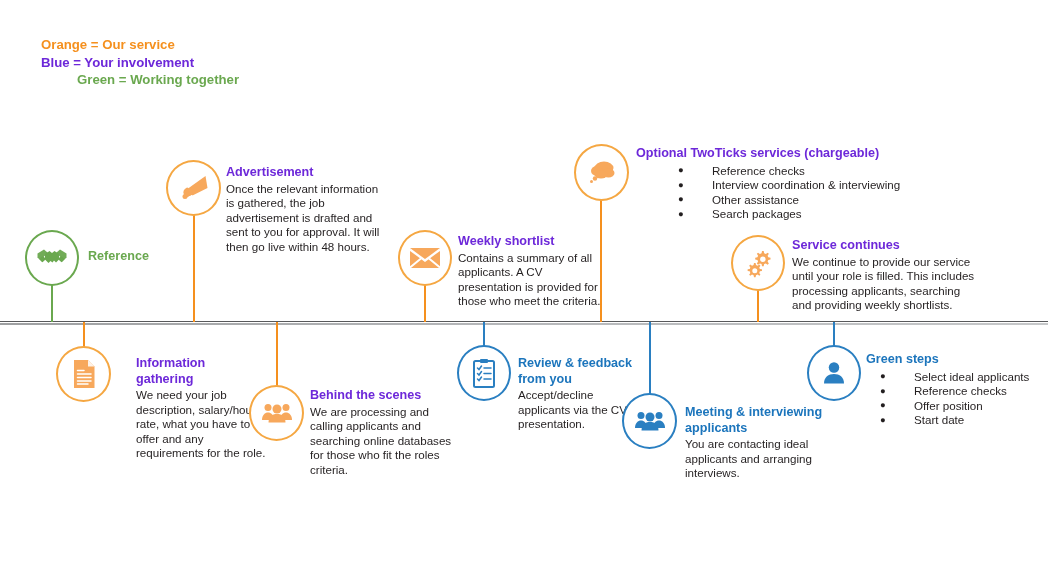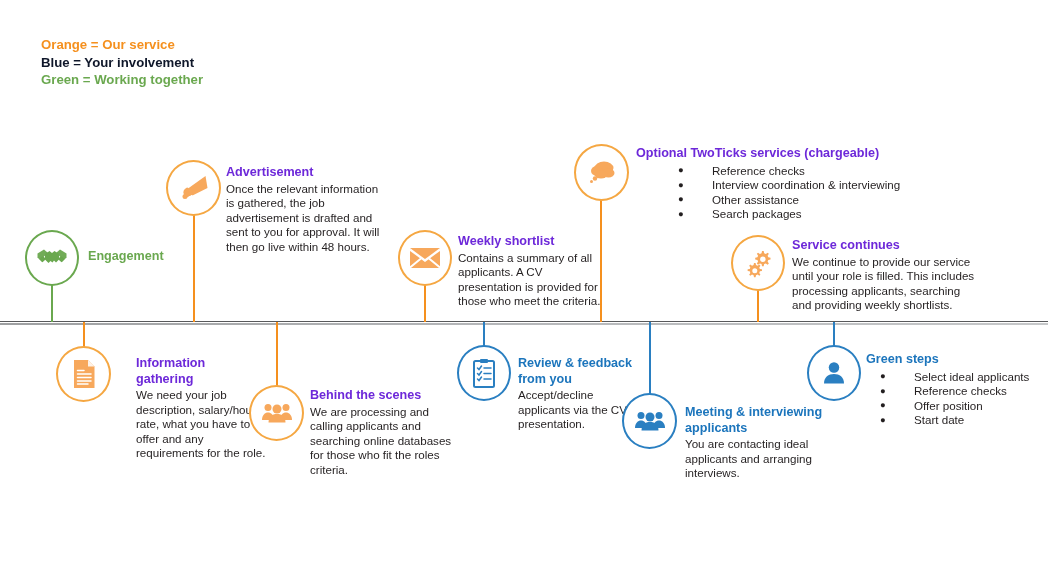--- a/index.html
+++ b/index.html
@@ -28,22 +28,22 @@
     left: 41px;
     top: 36px;
     line-height: 17.5px;
   }
   .legend div {
     font-size: 13.2px;
     font-weight: bold;
     white-space: nowrap;
   }
   .legend .lg-orange { color: #f5901e; }
-  .legend .lg-blue   { color: #0f172a; }
-  .legend .lg-green  { color: #6aa84f; }
+  .legend .lg-blue   { color: #6d28d9; }
+  .legend .lg-green  { color: #6aa84f; margin-left: 36px; }
 
   
   .timeline-axis {
     position: absolute;
     left: 0;
     top: 321px;
     width: 1048px;
     height: 0;
     border-top: 1.6px solid #58595b;
   }
@@ -149,21 +149,21 @@
           <path d="M3 17 L16 9 L24 16 L16 23 L8 30 L3 25 Z" opacity="0.95"></path>
           <path d="M61 17 L48 9 L40 16 L48 23 L56 30 L61 25 Z" opacity="0.95"></path>
           <path d="M18 18 L27 12 L32 16 L37 12 L46 18 L46 29 L40 35 L36 31 L33 35 L29 32 L25 36 L18 29 Z"></path>
           <rect x="8" y="24" width="10" height="9" rx="2" transform="rotate(-42 13 28)"></rect>
           <rect x="46" y="24" width="10" height="9" rx="2" transform="rotate(42 51 28)"></rect>
         </g>
       </svg>
     </span>
   </div>
   <div class="block green" style="left:88px; top:249px; width:140px;">
-    <div class="title inline-title">Engagement</div>
+    <div class="title inline-title">Reference</div>
   </div>
 
   <div class="stem orange" style="left:193px; top:214px; height:108px;"></div>
   <div class="node orange" style="left:166px; top:160px; width:55px; height:56px;">
     <span>
       <svg width="34" height="30" viewBox="0 0 68 60">
         <g fill="#f7a濃"></g>
         <g fill="#f7a85c">
           <path d="M57 6 L22 31 L31 45 L61 30 Z"></path>
           <path d="M20 29 C13 33 11 38 14 43 C17 48 23 48 29 44 L31 44 L23 30 Z"></path>

